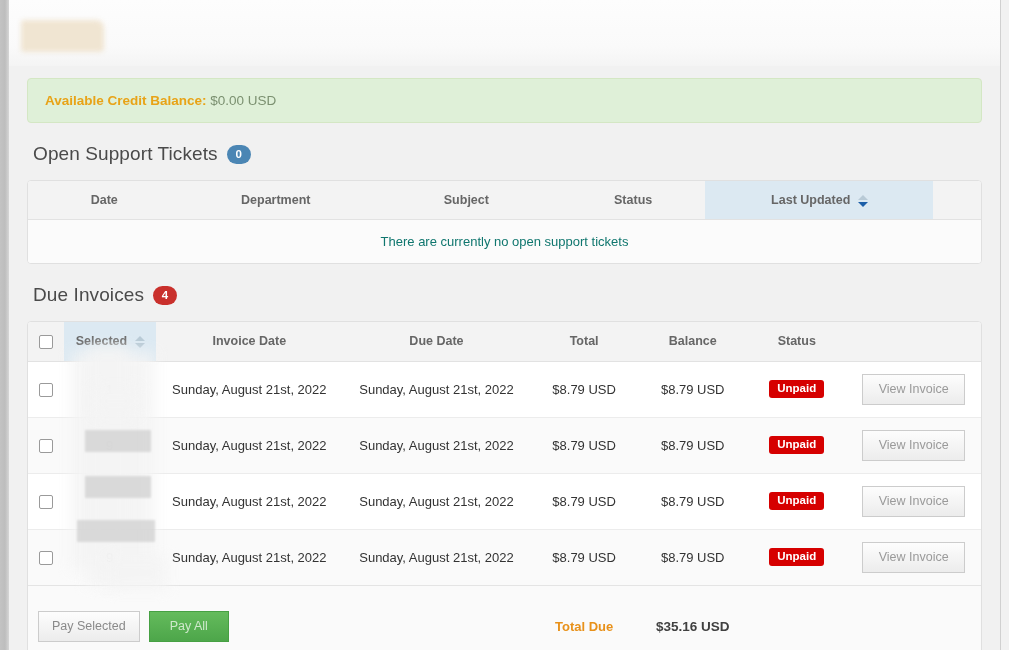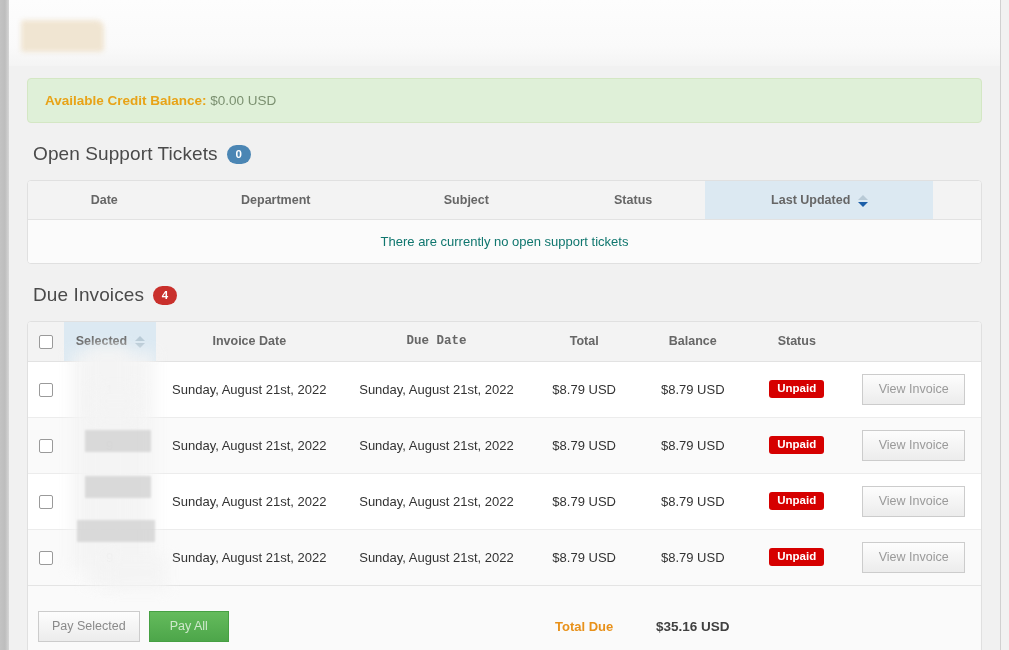--- a/index.html
+++ b/index.html
@@ -245,21 +245,21 @@
     position: absolute;
     background: #f4f4f4;
     opacity: .85;
     filter: blur(7px);
   }
 
   
   .col-cbx    { width: 36px; }
   .col-inv    { width: 92px; }
   .col-invdt  { width: 190px; }
-  .col-duedt  { width: 190px; font-family: Liberation Mono, monospace; }
+  .col-duedt  { width: 190px; }
   .col-total  { width: 110px; }
   .col-bal    { width: 110px; }
   .col-status { width: 100px; }
   .col-act    { width: 135px; }
 </style>
 </head>
 <body>
 
 <div id="page-edge-left"></div>
 <div id="page-edge-right"></div>

